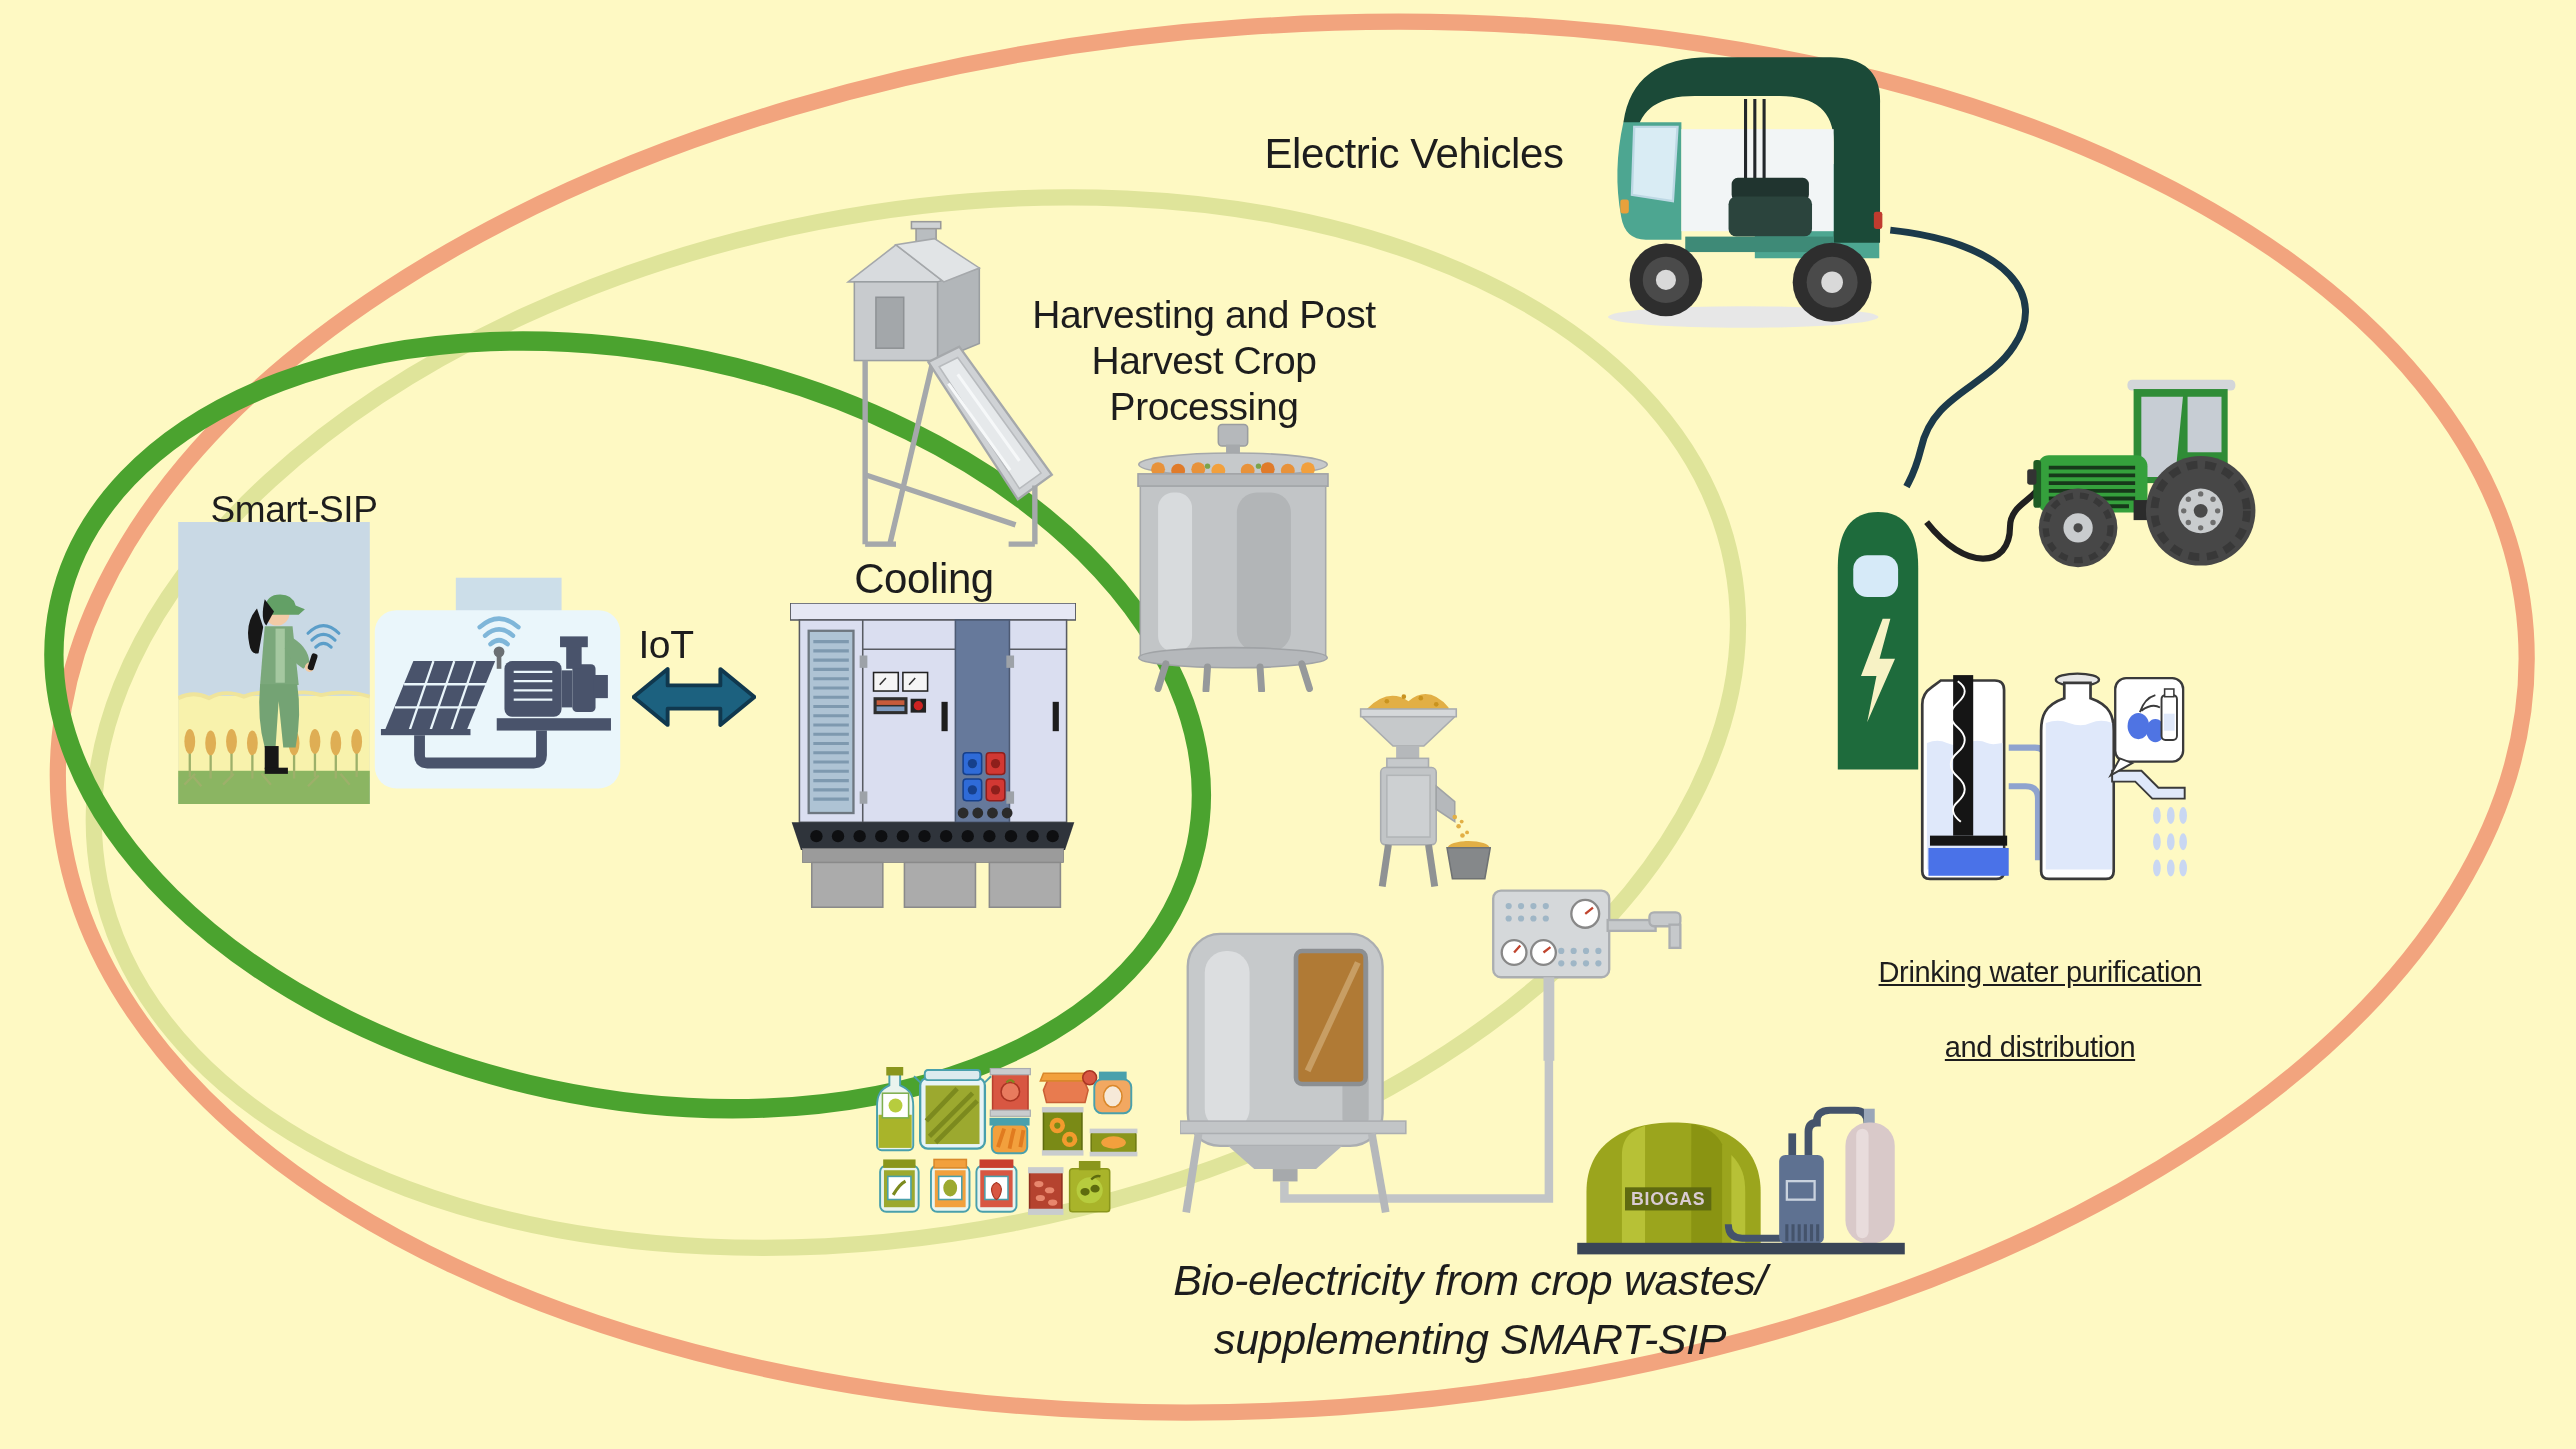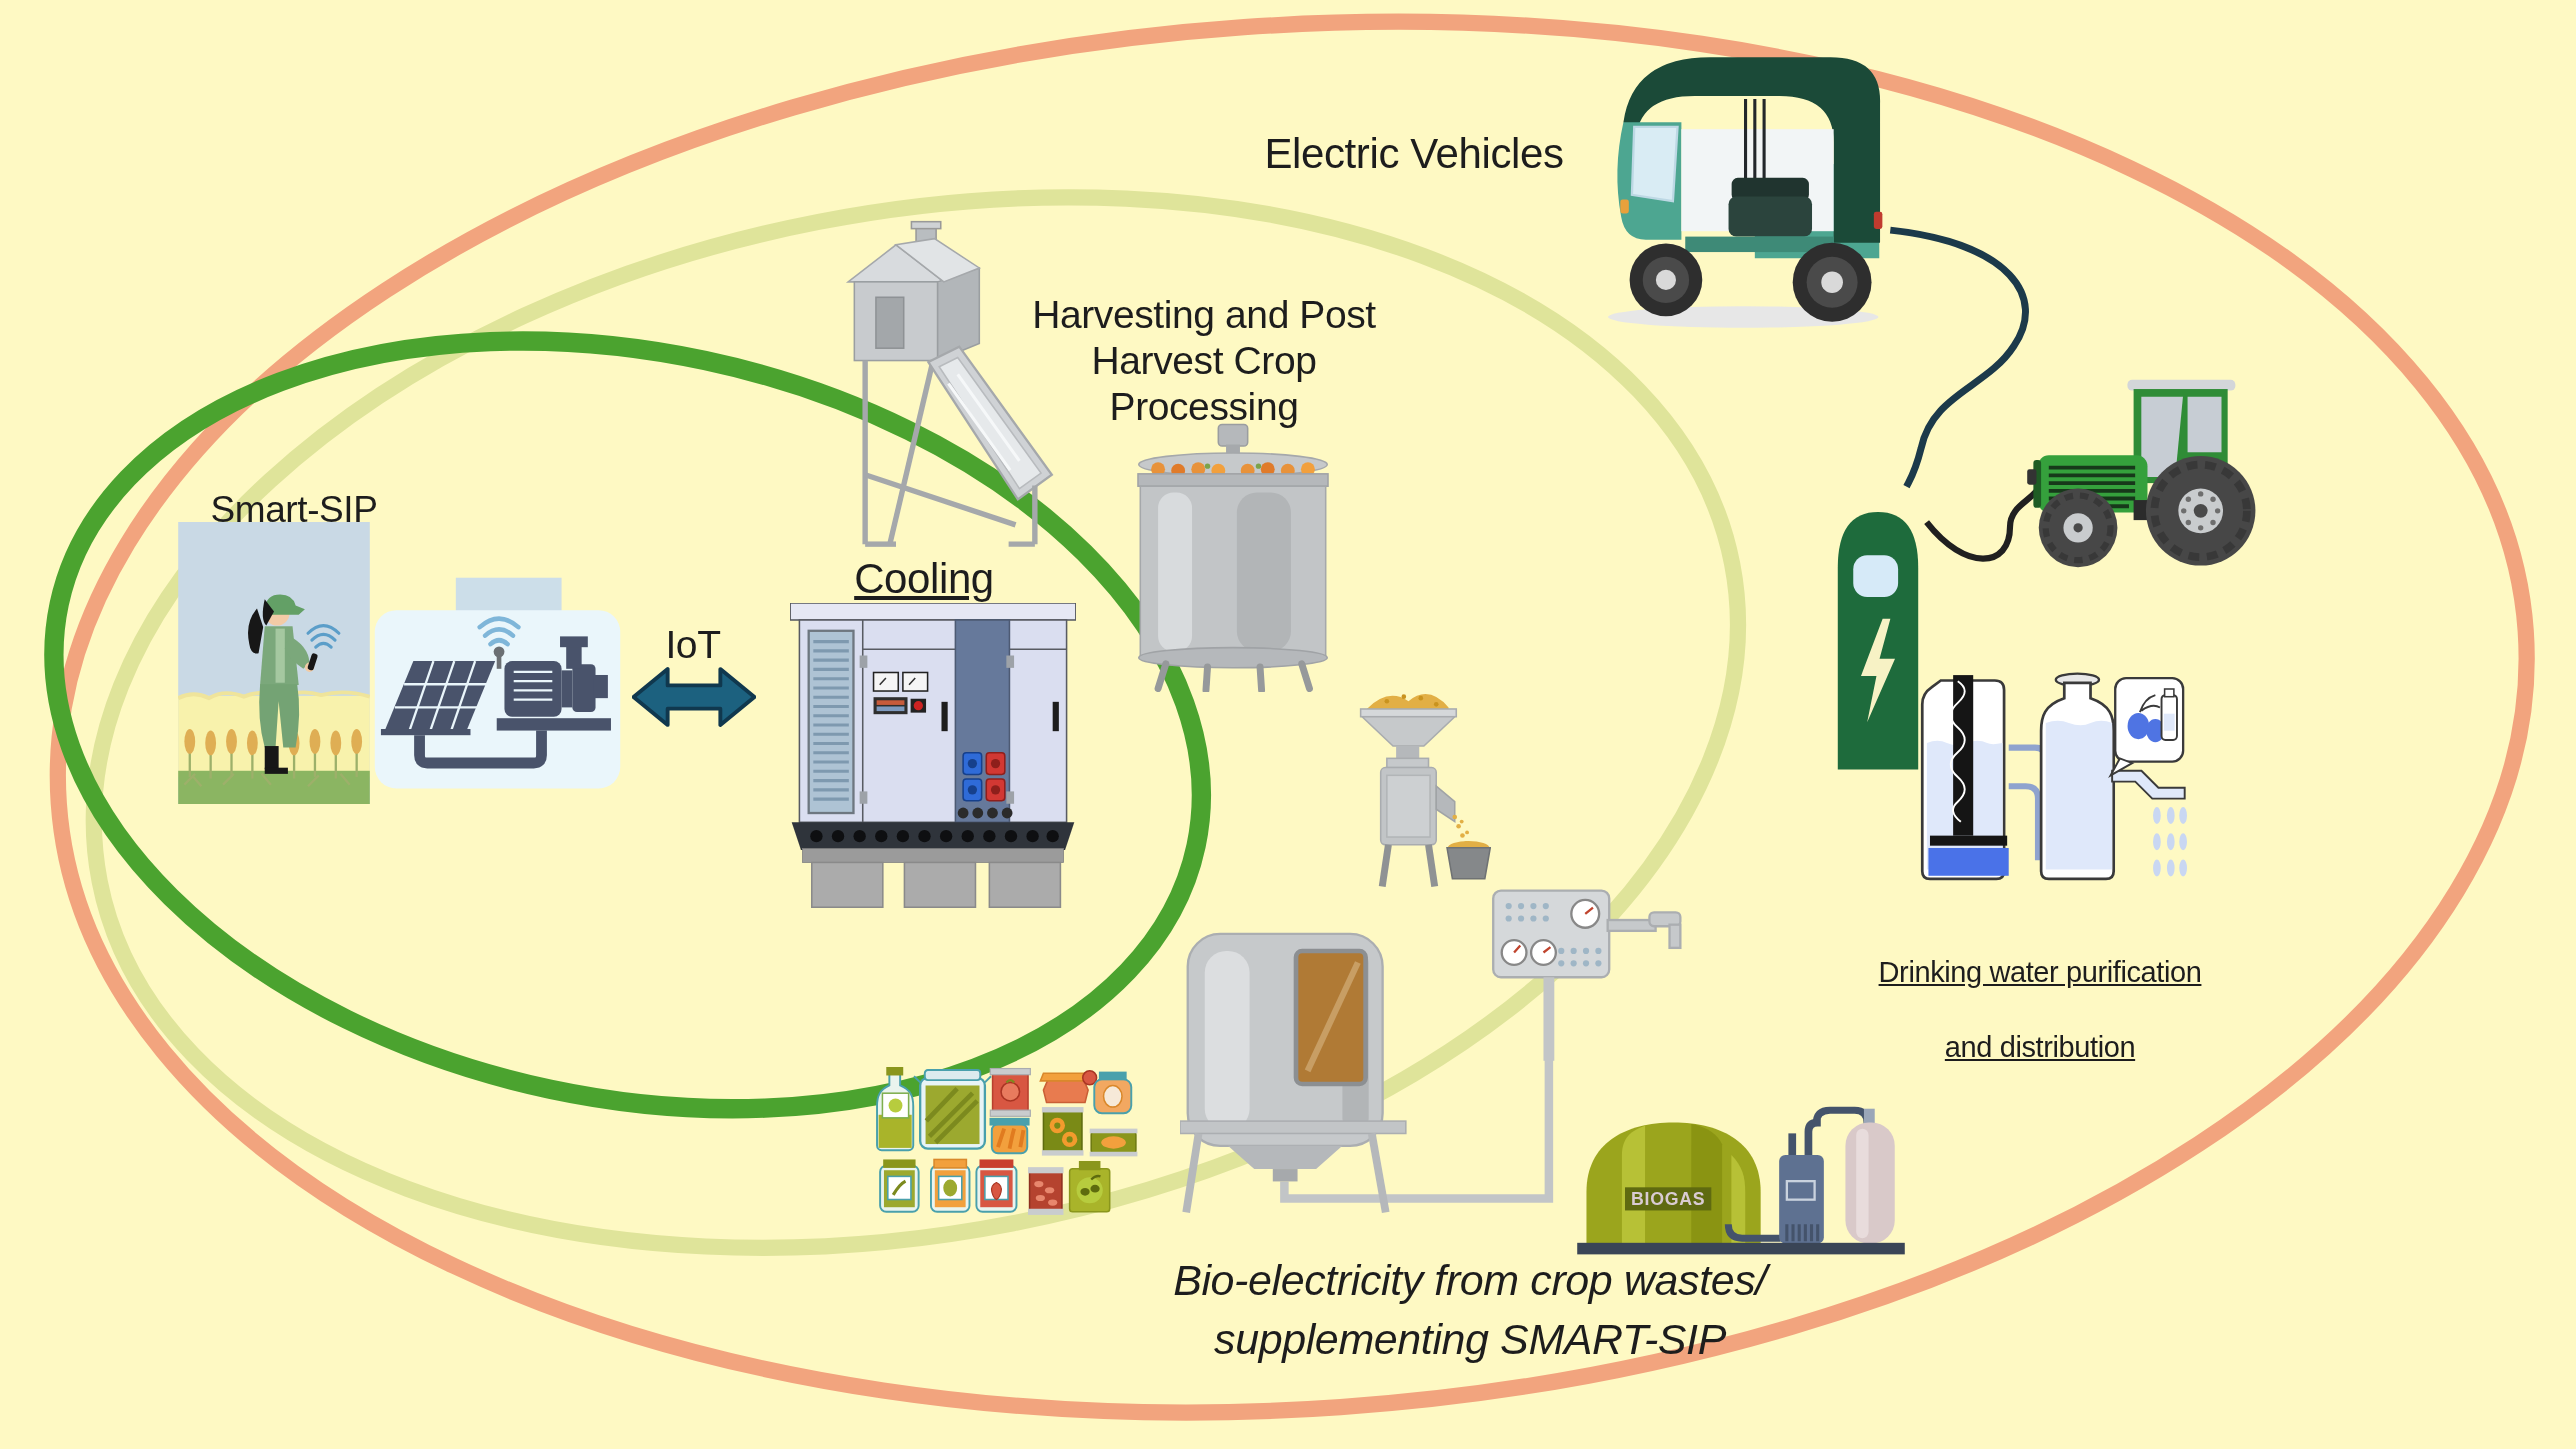--- a/index.html
+++ b/index.html
@@ -4,21 +4,21 @@
 <style>
   html,body{margin:0;padding:0;background:#fff;}
   #stage{position:relative;width:2576px;height:1449px;background:#fef9c3;overflow:hidden;
          font-family:"Liberation Sans",sans-serif;}
   .abs{position:absolute;}
   .lbl{position:absolute;transform:translateX(-50%);text-align:center;white-space:pre-line;
        color:#1d1d1d;font-family:"Liberation Sans",sans-serif;letter-spacing:-0.4px;}
   .lbl-ev{font-size:42px;}
   .lbl-smartsip{font-size:37px;margin-top:45px;}
   .lbl-harvest{font-size:39px;line-height:46px;}
-  .lbl-cooling{font-size:42px;text-decoration:underline;}
+  .lbl-cooling{font-size:42px;}
   .lbl-iot{font-size:39px;}
   .lbl-water{font-size:29px;line-height:75px;text-decoration:underline;}
   .lbl-bio{font-size:43px;line-height:59px;font-style:italic;}
   svg{display:block;}
 </style>
 </head>
 <body>
 
 <div id="stage">
 
@@ -27,21 +27,21 @@
     <ellipse cx="1185" cy="935" rx="1076" ry="660" transform="rotate(-11 1185 935)" fill="none" stroke-width="21" stroke="#DFE49A"></ellipse>
     <ellipse cx="812" cy="938" rx="752" ry="482" transform="rotate(12 812 938)" fill="none" stroke-width="25" stroke="#4BA32F"></ellipse>
   </svg>
 
   <div class="lbl lbl-ev" style="left:1414px;top:130px">Electric Vehicles</div>
   <div class="lbl lbl-smartsip" style="left:294px;top:444px">Smart-SIP</div>
   <div class="lbl lbl-harvest" style="left:1204px;top:292px">Harvesting and Post
 Harvest Crop
 Processing</div>
   <div class="lbl lbl-cooling" style="left:924px;top:555px">Cooling</div>
-  <div class="lbl lbl-iot" style="left:693px;top:623px">IoT</div>
+  <div class="lbl lbl-iot" style="left:666px;top:623px">IoT</div>
   <div class="lbl lbl-water" style="left:2040px;top:935px">Drinking water purification
 and distribution</div>
   <div class="lbl lbl-bio" style="left:1470px;top:1251px">Bio-electricity from crop wastes/
 supplementing SMART-SIP</div>
 
   <svg class="abs" style="left:178px;top:522px" width="192" height="282" viewBox="0 0 248 365">
     <rect x="0" y="0" width="248" height="365" fill="#C9D9E5"></rect>
     <rect x="0" y="225" width="248" height="105" fill="#F8F2AC"></rect>
     <g stroke="#EFE49B" stroke-width="5">
       <path d="M0,228 q20,-10 40,0 q20,-12 45,-2 q25,-10 50,0 q25,-10 50,-2 q30,-8 63,2" fill="none"></path>

